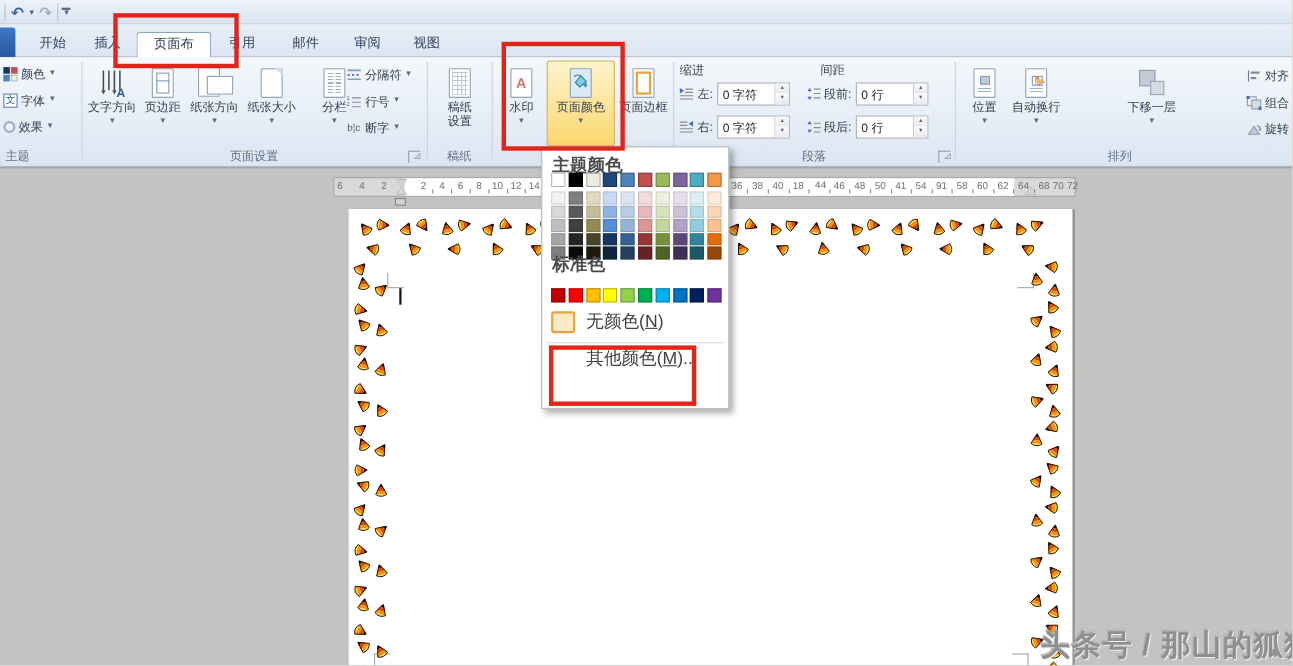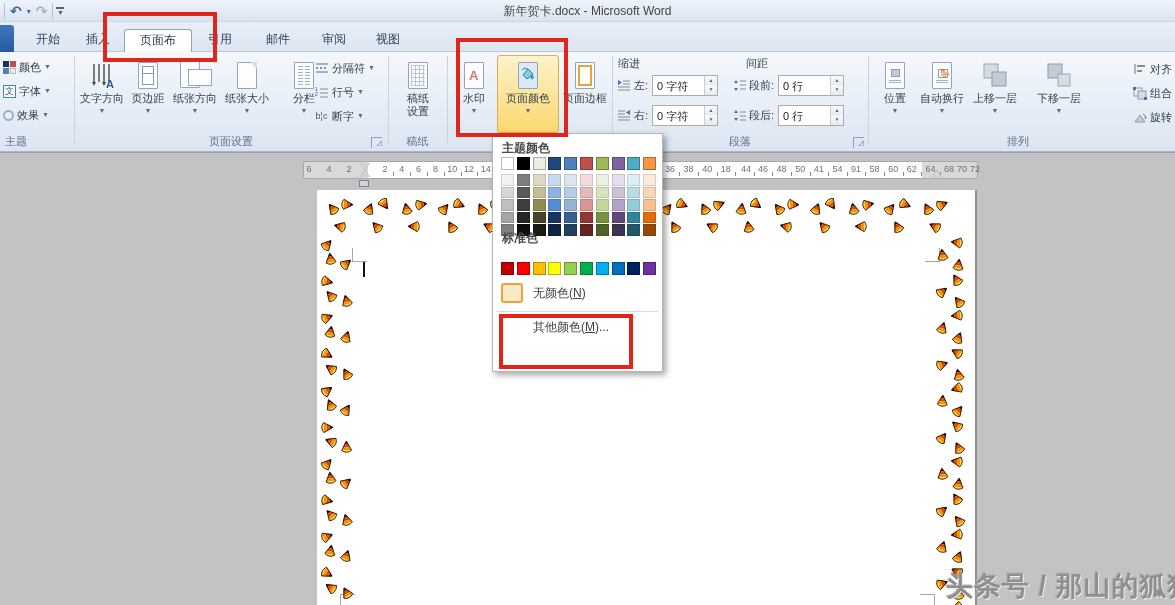--- a/index.html
+++ b/index.html
@@ -51,21 +51,21 @@
   .ind-top{position:absolute;width:0;height:0;border-left:5px solid transparent;border-right:5px solid transparent;border-top:7px solid #cfd4da;filter:drop-shadow(0 0 0.5px #777)}
   .ind-bot{position:absolute;width:0;height:0;border-left:5px solid transparent;border-right:5px solid transparent;border-bottom:7px solid #cfd4da;filter:drop-shadow(0 0 0.5px #777)}
   .ind-box{position:absolute;width:10px;height:7px;background:#cfd4da;border:1px solid #7d838b}
   .page{position:absolute;left:317px;top:190px;width:658px;height:415px;background:#fff;box-shadow:2px 0 0 #8f8f8f}
   .mark{position:absolute;border-color:#a6a6a6;border-style:solid}
   .cursorbar{position:absolute;left:363px;top:262px;width:2px;height:15px;background:#111}
   #figLayer{position:absolute;left:0;top:0;width:1175px;height:605px;z-index:5;pointer-events:none}
   .fig{position:absolute;width:13px;height:13px}
   .watermark{position:absolute;left:946px;top:568px;z-index:40;font-size:27px;font-weight:bold;color:#8f8f8f;letter-spacing:1px;text-shadow:1px 1px 0 #ededed,-1px -1px 0 #b5b5b5;white-space:nowrap}
   
-  .cmenu{position:absolute;left:492px;top:133px;width:171px;height:239px;background:#fff;border:1px solid #b5b5b5;box-shadow:3px 3px 6px rgba(0,0,0,.35);z-index:50;font-size:12px;color:#3f3f3f}
+  .cmenu{position:absolute;left:492px;top:133px;width:171px;height:239px;background:#fff;border:1px solid #b5b5b5;box-shadow:3px 3px 6px rgba(0,0,0,.35);z-index:50;font-size:16px;color:#3f3f3f}
   .cmenu .mlabel{position:absolute;left:9px;font-weight:bold;color:#4a4a4a}
   .swrow{position:absolute;left:8px;display:flex;gap:2.8px}
   .sw{width:13px;height:13px;border:1px solid rgba(0,0,0,.28)}
   .vargrid{position:absolute;left:8px;top:40px;display:flex;gap:2.8px}
   .varcol{display:flex;flex-direction:column;gap:1px}
   .vsw{width:13px;height:11.6px;border:1px solid rgba(0,0,0,.12)}
   .mitem{position:absolute;left:0;width:100%;height:24px;line-height:24px}
   .mitem .mtext{position:absolute;left:40px;top:0}
   .mkey{text-decoration:underline}
   .nocolor-sw{position:absolute;left:8px;top:2px;width:22px;height:20px;background:#fce9c6;border:2px solid #e8a33d;border-radius:3px}
@@ -86,21 +86,20 @@
 
   <div class="titlebar">
     <div class="qat">
       <span class="qsep"></span>
       <span class="qbtn">↶</span>
         <span class="qdd">▾</span>
       <span class="qbtn dis">↷</span>
       <span class="qsep"></span>
       <span class="qmore"><b></b>▼</span>
     </div>
-    <div class="wtitle">新年贺卡.docx - Microsoft Word</div>
   </div>
 
   <div class="tabrow">
     <div class="filetab"></div>
     <div class="tab" style="left:26px">开始</div>
     <div class="tab" style="left:76px">插入</div>
     <div class="tab active" style="left:124px;width:68px;text-align:center">页面布局</div>
     <div class="tab" style="left:198px">引用</div>
     <div class="tab" style="left:256px">邮件</div>
     <div class="tab" style="left:312px">审阅</div>
@@ -383,31 +382,21 @@
         <span class="bicon">
           <span class="pg">
               <span style="position:absolute;left:5px;top:6px;width:10px;height:9px;background:#fff;border:1px solid #8a9cb4"></span>
               <b style="position:absolute;left:7px;top:6px;font-size:8px;color:#8a5a2a">🐎</b>
               <span style="position:absolute;left:3px;bottom:3px;right:3px;height:5px;background:repeating-linear-gradient(#9db3cc 0 1px,transparent 1px 2.5px)"></span>
             </span>
         </span>
         <span class="blabel">自动换行</span>
         <span class="dd">▼</span>
       </div>
-      <div class="bigbtn" style="left:102px;width:50px">
-        <span class="bicon">
-          <svg width="26" height="26">
-              <rect x="2" y="2" width="14" height="14" fill="#d6dce4" stroke="#9aa6b5"></rect>
-              <rect x="10" y="10" width="14" height="14" fill="#c3cbd6" stroke="#8e9aab"></rect>
-            </svg>
-        </span>
-        <span class="blabel">上移一层</span>
-        <span class="dd">▼</span>
-      </div>
-      <div class="bigbtn" style="left:166px;width:50px">
+      <div class="bigbtn" style="left:154px;width:50px">
         <span class="bicon">
           <svg width="26" height="26">
               <rect x="2" y="2" width="14" height="14" fill="#c3cbd6" stroke="#8e9aab"></rect>
               <rect x="12" y="12" width="12" height="12" fill="#d6dce4" stroke="#9aa6b5"></rect>
             </svg>
         </span>
         <span class="blabel">下移一层</span>
         <span class="dd">▼</span>
       </div>
       <div class="smallbtn" style="left:264px;top:6px">
@@ -471,21 +460,21 @@
           <span class="rnum" style="left: 174.8px;">14</span>
           <span class="rtick" style="left: 190.2px;"></span>
           <span class="rnum" style="left: 359px;">36</span>
           <span class="rtick" style="left: 375.3px;"></span>
           <span class="rnum" style="left: 377.6px;">38</span>
           <span class="rtick" style="left: 393.9px;"></span>
           <span class="rnum" style="left: 396.2px;">40</span>
           <span class="rtick" style="left: 412.5px;"></span>
           <span class="rnum" style="left: 414.8px;">18</span>
           <span class="rtick" style="left: 431.1px;"></span>
-          <span class="rnum" style="left: 435px;">44</span>
+          <span class="rnum" style="left: 435px; font-family: Liberation Mono, monospace;">44</span>
           <span class="rtick" style="left: 449.7px;"></span>
           <span class="rnum" style="left: 452px;">46</span>
           <span class="rtick" style="left: 468.3px;"></span>
           <span class="rnum" style="left: 470.6px;">48</span>
           <span class="rtick" style="left: 486.9px;"></span>
           <span class="rnum" style="left: 489.2px;">50</span>
           <span class="rtick" style="left: 505.5px;"></span>
           <span class="rnum" style="left: 507.8px;">41</span>
           <span class="rtick" style="left: 524.1px;"></span>
           <span class="rnum" style="left: 526.4px;">54</span>

